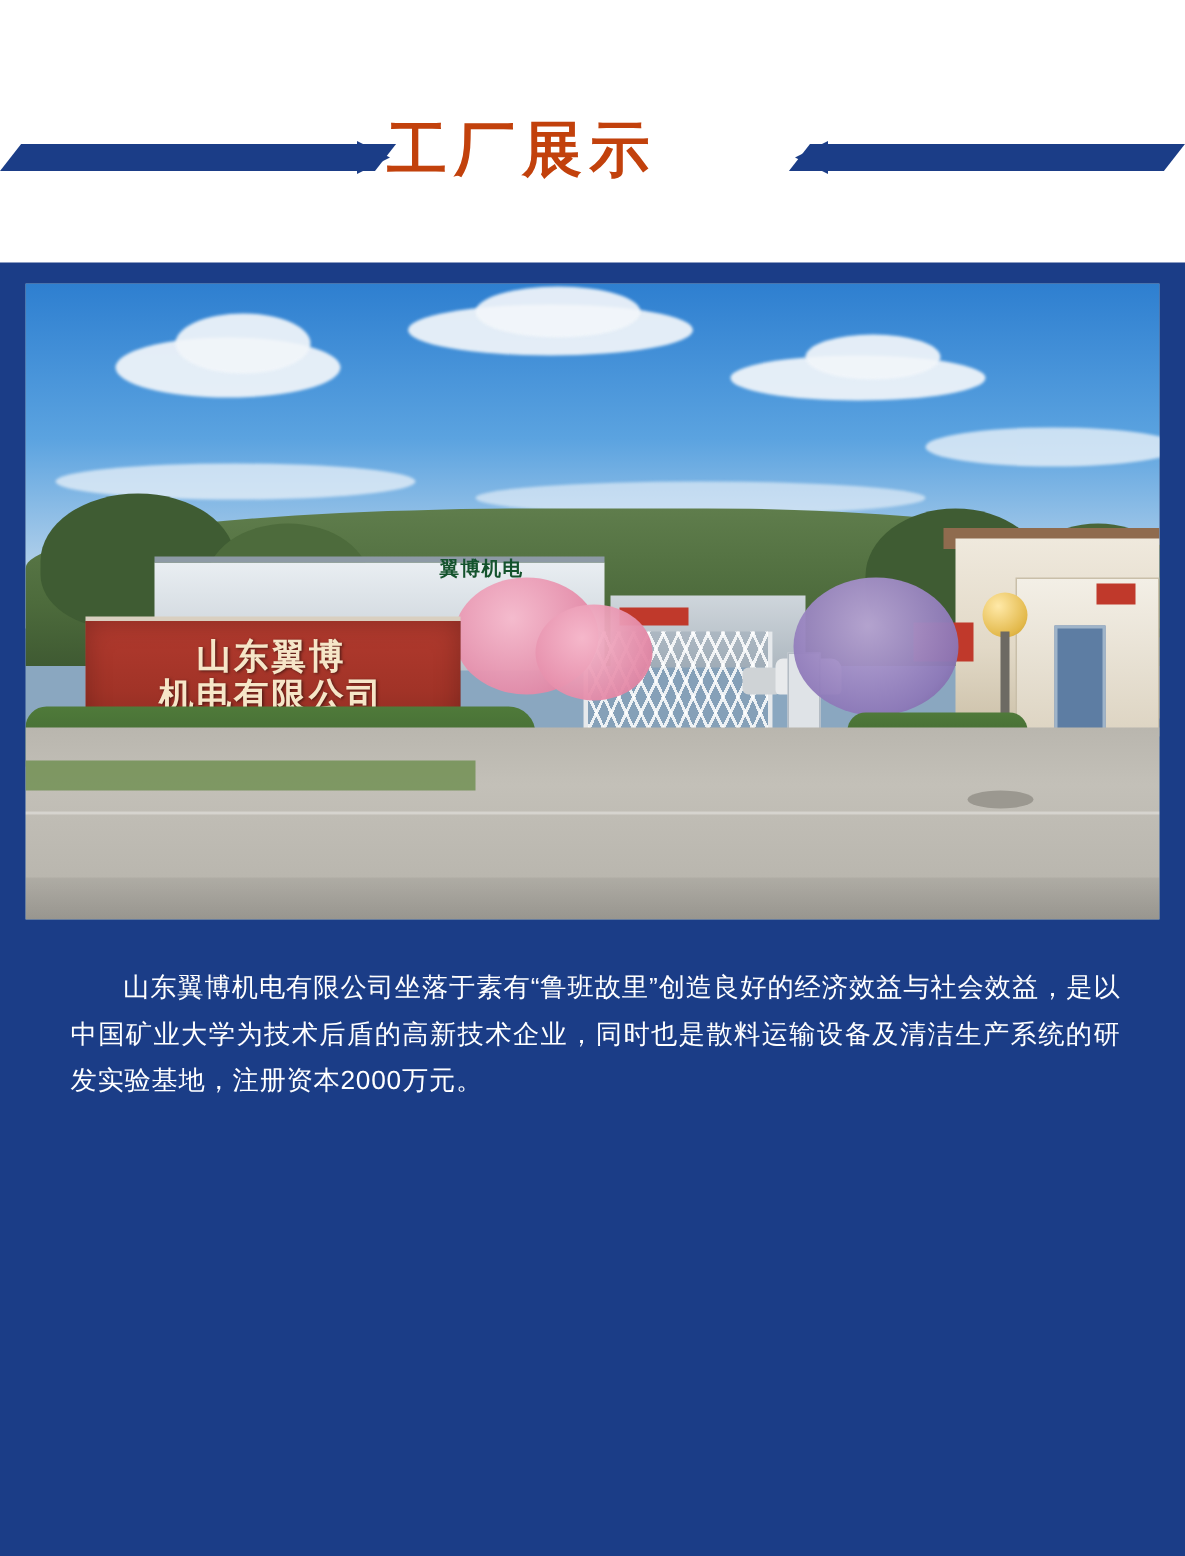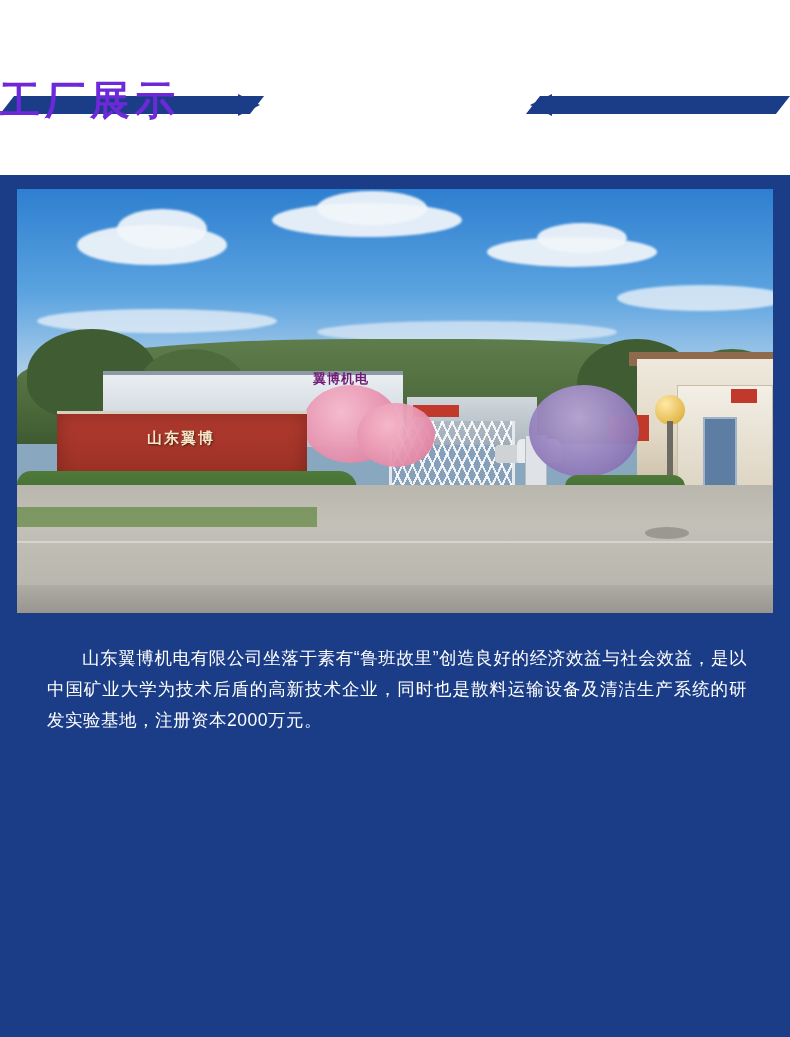--- a/index.html
+++ b/index.html
@@ -65,25 +65,25 @@
     right: 238px;
     border-top: 11px solid transparent;
     border-bottom: 11px solid transparent;
     border-right: 22px solid #1b3d87;
   }
   .hdr-title {
     position: absolute;
     top: 76px;
     left: 0;
     width: 696px;
-    text-align: left;
+    text-align: center;
     font-size: 40px;
     font-weight: bold;
     letter-spacing: 5px;
-    color: #6d28d9;
+    color: #c2410c;
     line-height: 48px;
   }
   .hdr-sub {
     position: absolute;
     top: 136px;
     left: 0;
     width: 790px;
     text-align: center;
     font-size: 13px;
     letter-spacing: 4px;
@@ -225,37 +225,37 @@
     width: 250px; height: 78px;
     background: linear-gradient(to bottom, #b23a2e 0%, #a13327 60%, #8c2b21 100%);
     border-top: 3px solid #d9cfc0;
     box-shadow: inset 0 0 18px rgba(0,0,0,.25);
   }
   .wall-text {
     position: absolute;
     left: 64px; top: 236px;
     width: 200px;
     color: #f6e6c8;
-    font-size: 15px;
+    font-size: 23px;
     line-height: 26px;
     letter-spacing: 2px;
     text-align: center;
     font-family: "Liberation Serif", serif;
     font-weight: bold;
     text-shadow: 1px 1px 2px rgba(0,0,0,.5);
   }
   .bldg-sign {
     position: absolute;
     left: 276px; top: 182px;
     width: 96px; height: 16px;
-    color: #701a75;
+    color: #14532d;
     font-size: 13px;
     font-weight: bold;
     letter-spacing: 1px;
-    text-align: center;
+    text-align: left;
     line-height: 16px;
   }
   .factory-band {
     position: absolute;
     left: 390px; top: 208px;
     width: 130px; height: 48px;
     background: linear-gradient(to bottom,#cfd6dc,#aeb8c0);
   }
   .red-banner {
     position: absolute;
@@ -418,20 +418,21 @@
       <div class="kiosk"></div>
       <div class="red-banner"></div>
 
       <div class="blossom b1"></div>
       <div class="blossom b2"></div>
       <div class="purple"></div>
 
       <div class="wall"></div>
       <div class="wall-text">
         <div>山东翼博</div>
+        <div>机电有限公司</div>
       </div>
 
       <div class="hedge"></div>
       <div class="hedge2"></div>
       <div class="ground"></div>
       <div class="grass-strip"></div>
       <div class="road-seam"></div>
       <div class="manhole"></div>
       <div class="shadow-band"></div>
     </div>

